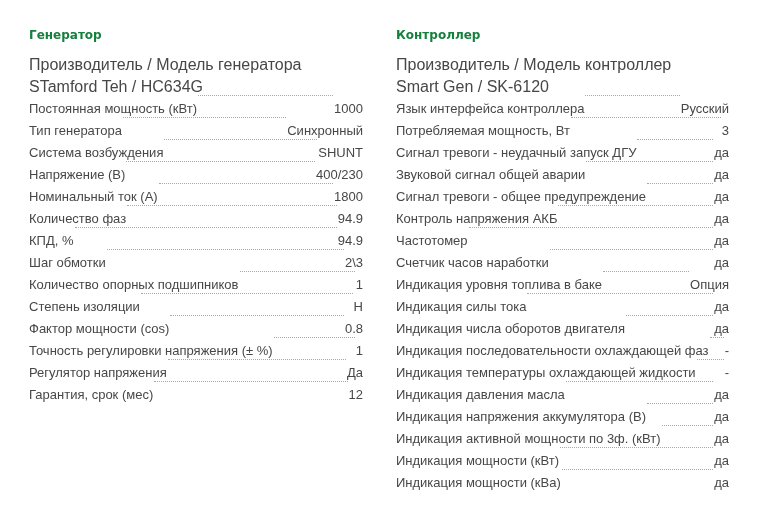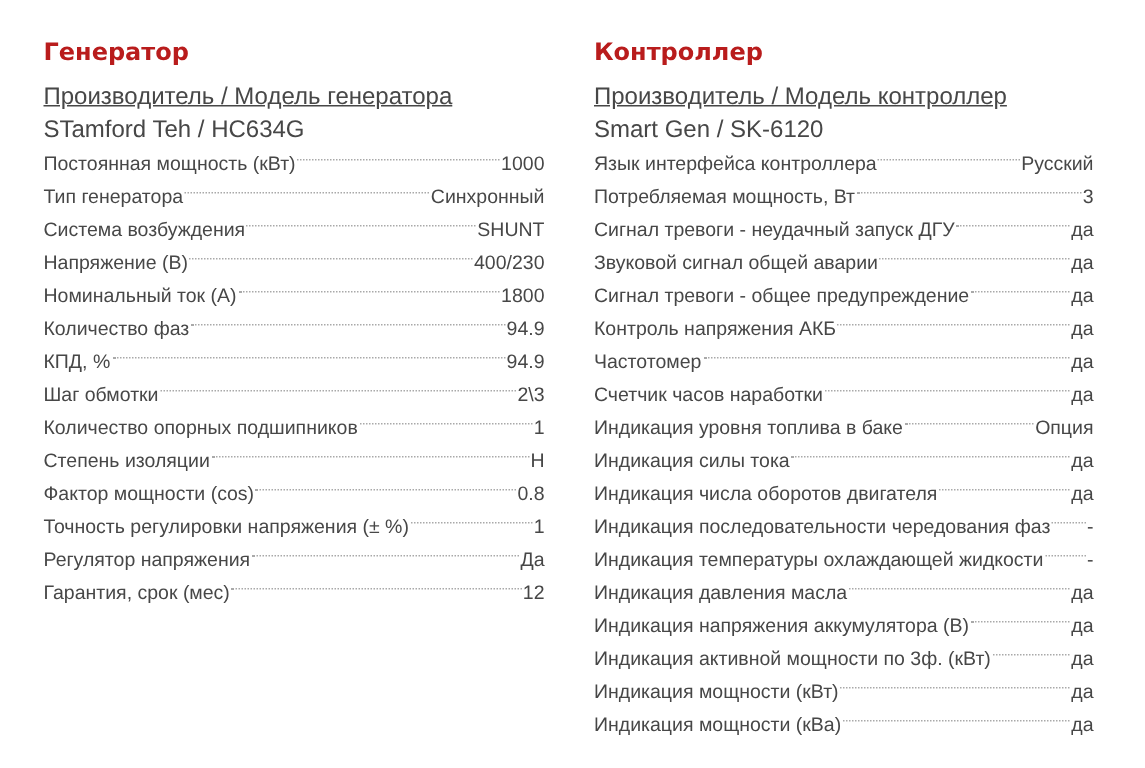--- a/index.html
+++ b/index.html
@@ -17,30 +17,30 @@
     }
     .col {
       position: absolute;
       top: 26px;
     }
     .col-left { left: 29px; width: 334px; }
     .col-right { left: 396px; width: 333px; }
     .section-title {
       font-family: "DejaVu Sans", sans-serif;
       font-weight: bold;
-      font-size: 16px;
-      color: #b91c1c;
+      font-size: 12px;
+      color: #15803d;
       height: 18px;
       line-height: 18px;
       margin: 0 0 10px 0;
     }
     .rows { list-style: none; margin: 0; padding: 0; }
     .row {
       display: flex;
-      align-items: center;
+      align-items: flex-start;
       height: 22px;
       line-height: 22px;
       font-size: 13px;
       white-space: nowrap;
     }
     .row .label { flex: 0 0 auto; }
     .row .leader {
       flex: 1 1 auto;
       min-width: 4px;
       border-bottom: 1px dotted #a9a9a9;
@@ -52,21 +52,20 @@
     .row .value { flex: 0 0 auto; }
     .row-wrap {
       height: 44px;
       display: block;
     }
     .row-wrap .line1 {
       display: flex;
       align-items: baseline;
       height: 22px;
       line-height: 22px;
-      text-decoration: underline;
     }
     .row-wrap .line2 {
       height: 22px;
       line-height: 22px;
     }
   </style>
 </head>
 <body>
 
 <section class="col col-left">
@@ -215,21 +214,21 @@
         <span class="label">Индикация силы тока</span>
         <span class="leader"></span>
         <span class="value">да</span>
       </li>
       <li class="row">
         <span class="label">Индикация числа оборотов двигателя</span>
         <span class="leader"></span>
         <span class="value">да</span>
       </li>
       <li class="row">
-        <span class="label">Индикация последовательности чередования фаз</span>
+        <span class="label">Индикация последовательности охлаждающей фаз</span>
         <span class="leader"></span>
         <span class="value">-</span>
       </li>
       <li class="row">
         <span class="label">Индикация температуры охлаждающей жидкости</span>
         <span class="leader"></span>
         <span class="value">-</span>
       </li>
       <li class="row">
         <span class="label">Индикация давления масла</span>

